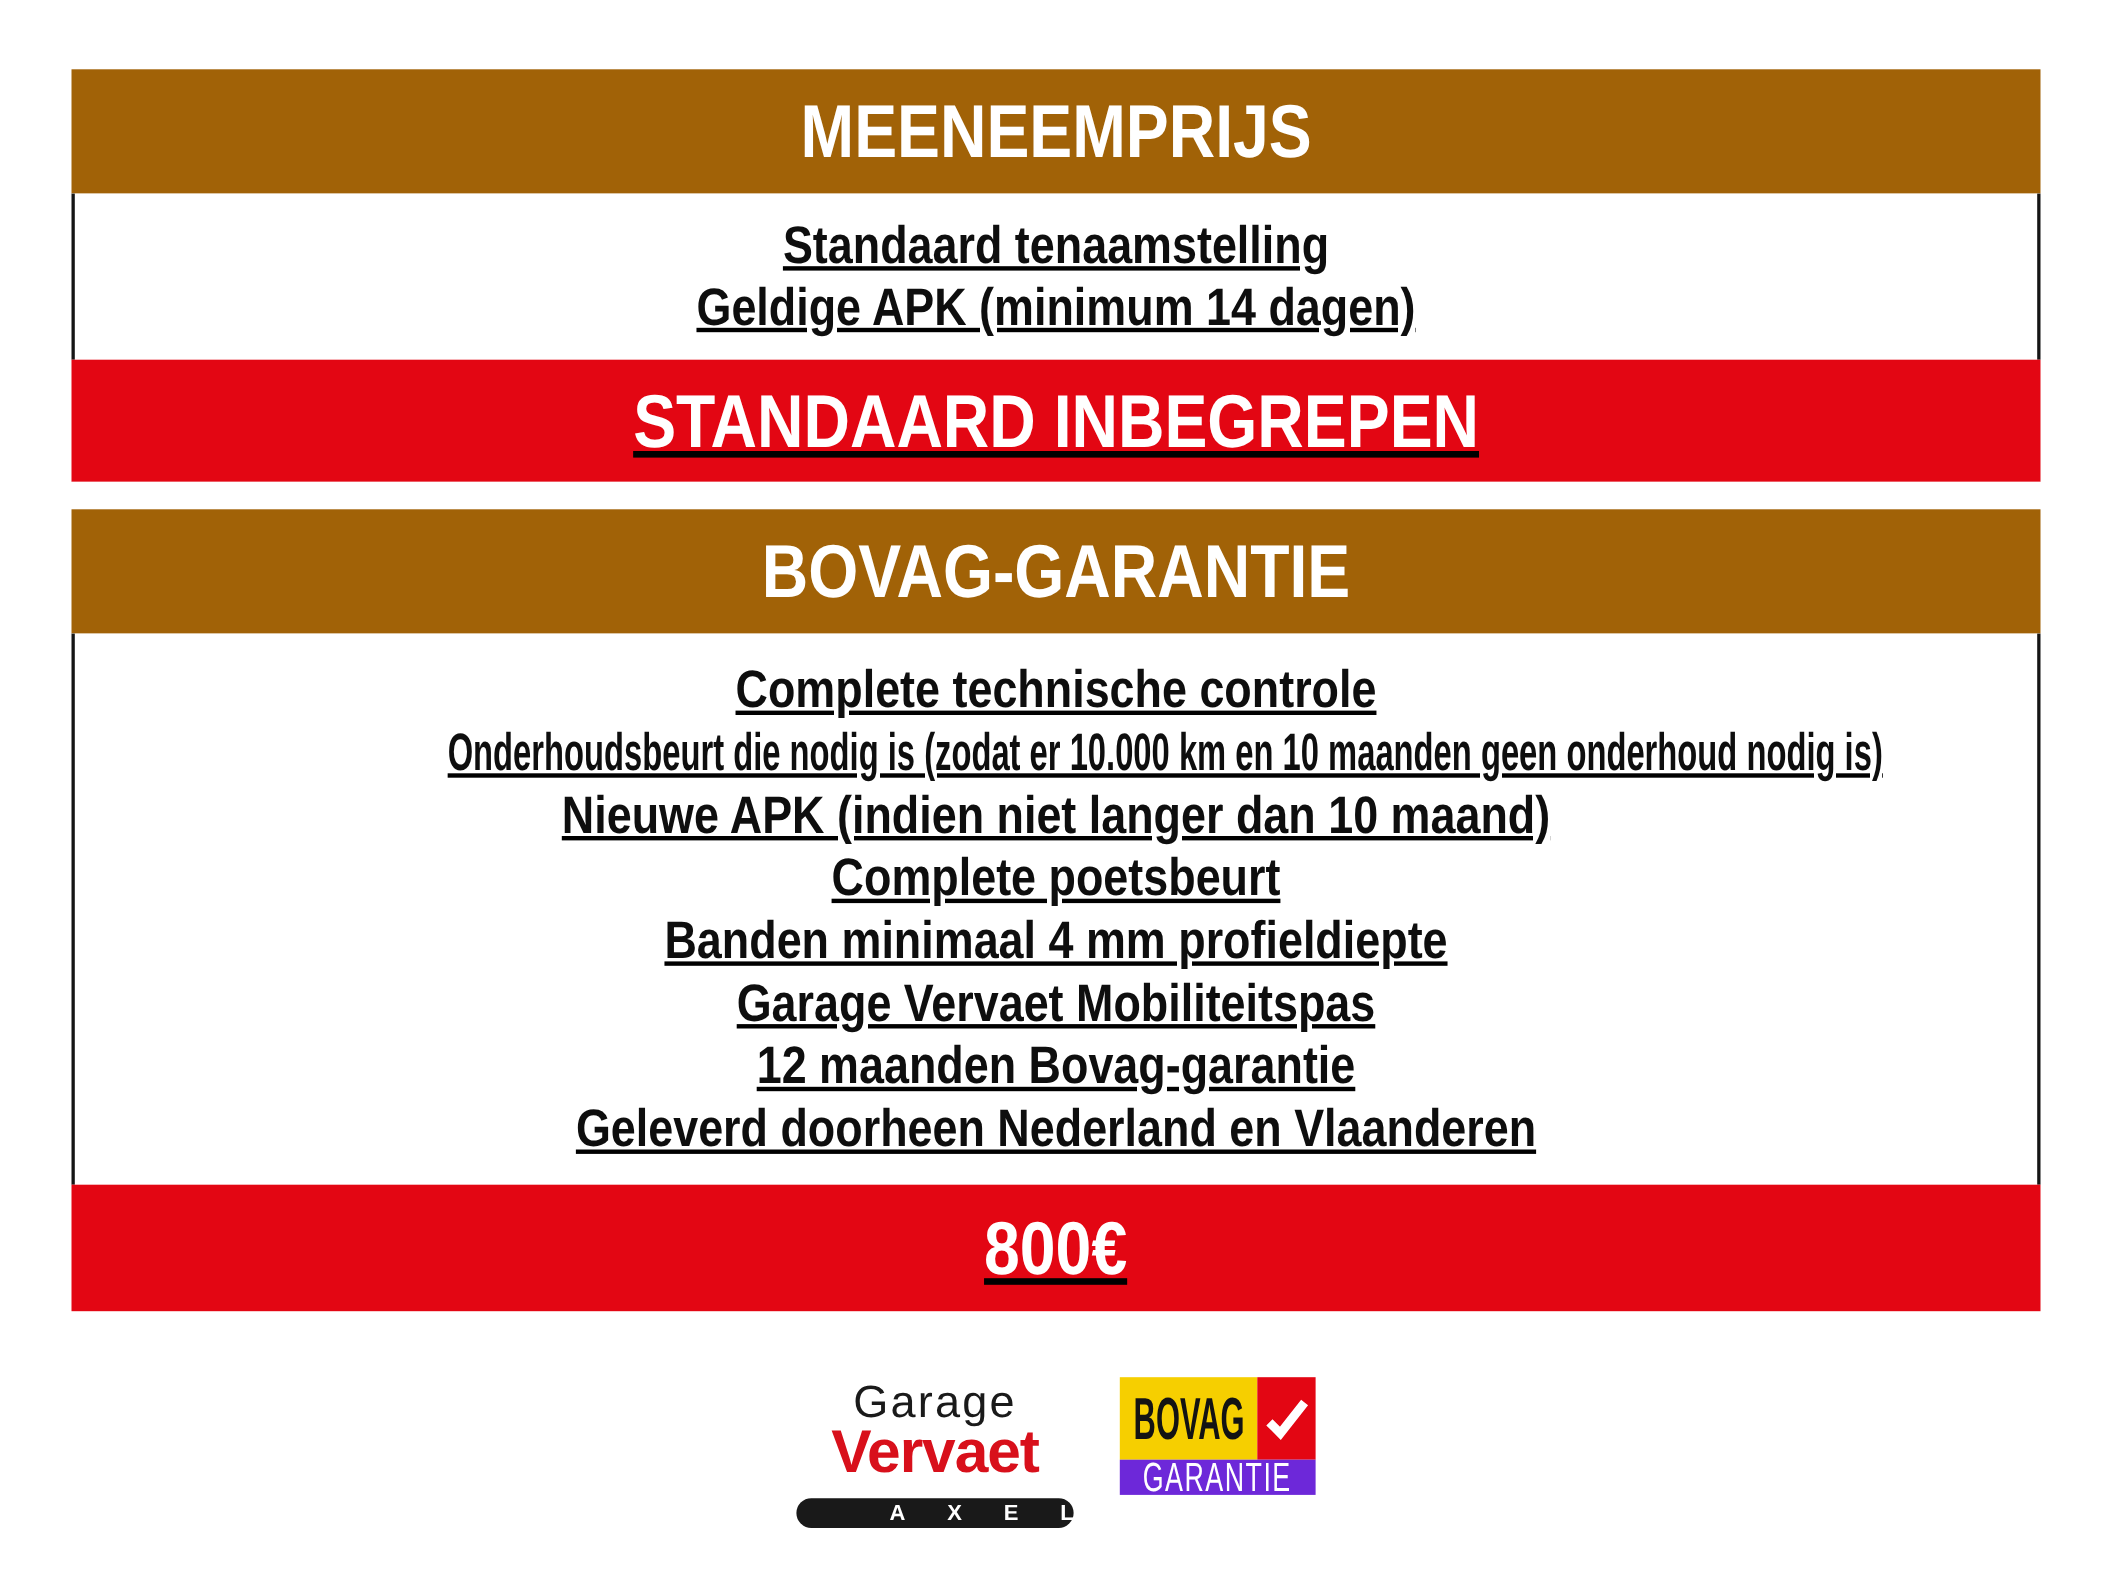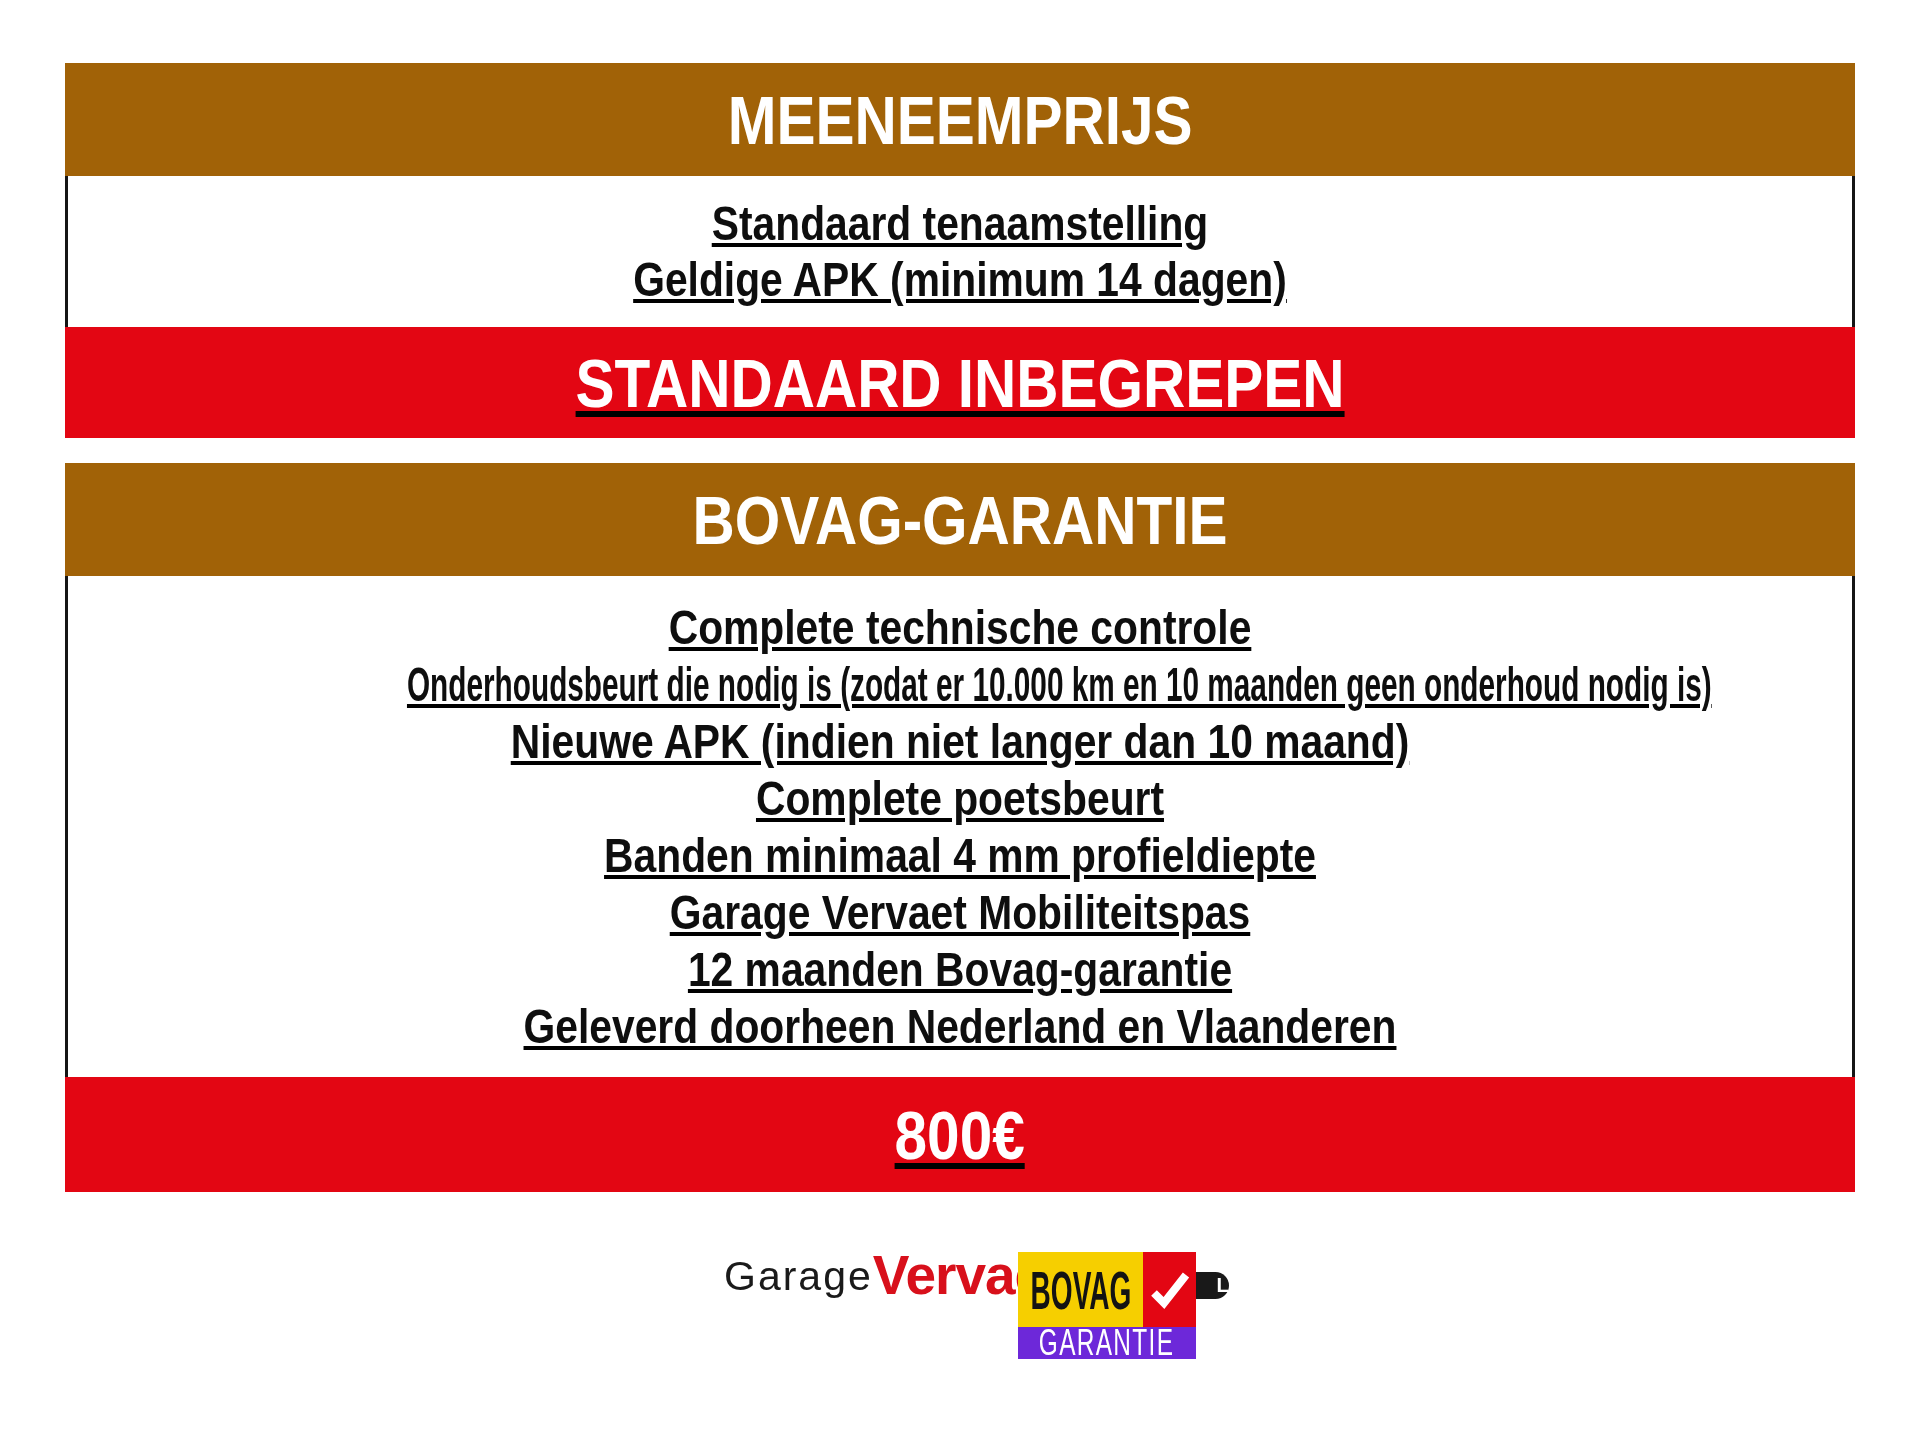--- a/index.html
+++ b/index.html
@@ -55,21 +55,21 @@
 
   
   .logos{
     position:absolute;
     left:0; top:1252px; width:1920px; height:124px;
     display:flex;justify-content:center;align-items:flex-start;
     gap:42px;
   }
   .vervaet-logo{
     width:252px;
-    display:flex;flex-direction:row;align-items:center;
+    display:flex;flex-direction:column;align-items:center;
   }
   .vervaet-garage{
     font-size:41px;line-height:44px;font-weight:400;
     color:#1a1a1a;letter-spacing:2px;
   }
   .vervaet-name{
     font-size:55px;line-height:50px;font-weight:700;
     color:#d8101b;letter-spacing:-1px;margin-top:-2px;
   }
   .axel-pill{

